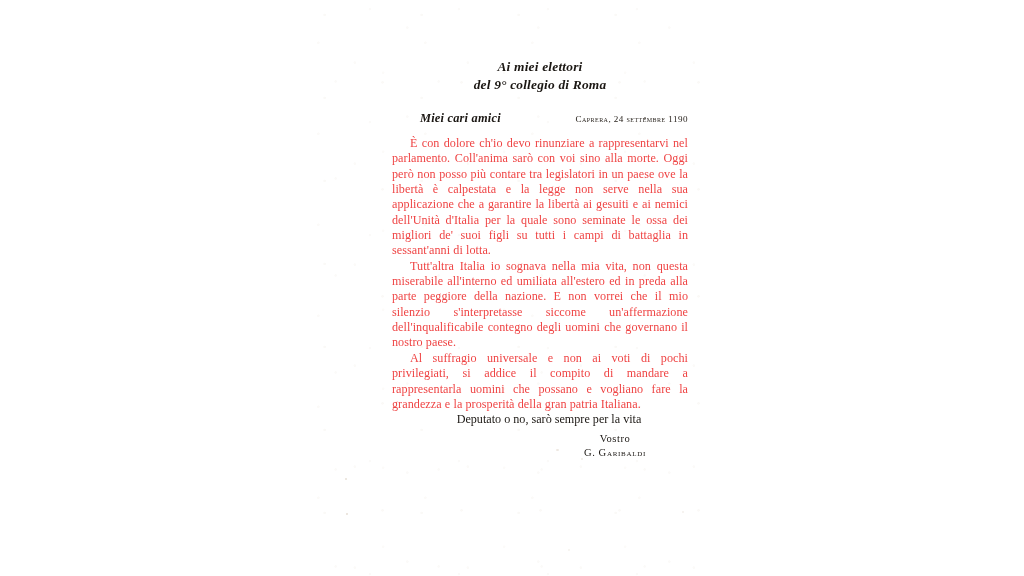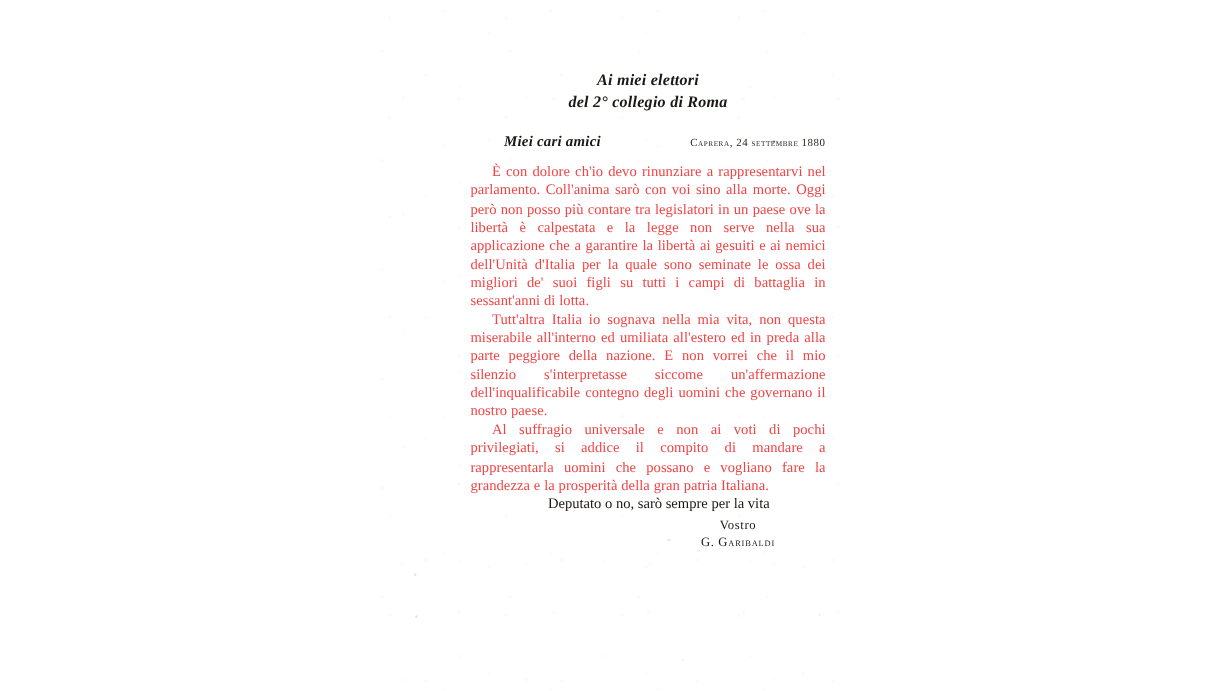--- a/index.html
+++ b/index.html
@@ -188,25 +188,25 @@
     <div class="foxing" style="left:32px; top:478px; width:2px; height:2px;"></div>
     <div class="foxing" style="left:33px; top:513px; width:2px; height:2.4px;"></div>
     <div class="foxing" style="left:243px; top:449px; width:2.6px; height:2px; opacity:.75;"></div>
     <div class="foxing" style="left:268px; top:458px; width:1.6px; height:1.6px; opacity:.6;"></div>
     <div class="foxing" style="left:369px; top:511px; width:2px; height:2px; opacity:.5;"></div>
     <div class="foxing" style="left:255px; top:549px; width:1.8px; height:1.8px; opacity:.45;"></div>
 
     <div class="textblock">
 
       <div class="title title-line-1">Ai miei elettori</div>
-      <div class="title title-line-2">del 2° collegio di Roma</div>
+      <div class="title title-line-2">del 9° collegio di Roma</div>
 
       <div class="salutation-row">
         <div class="salutation">Miei cari amici</div>
-        <div class="dateline">Caprera, 24 settembre 1880</div>
+        <div class="dateline">Caprera, 24 settembre 1190</div>
       </div>
 
       <div class="ink-fleck" style="left:252px; top:117px;"></div>
 
       <p class="body first">È con dolore ch'io devo rinunziare a rappresentarvi nel parlamento. Coll'anima sarò con voi sino alla morte. Oggi però non posso più contare tra legislatori in un paese ove la libertà è calpestata e la legge non serve nella sua applicazione che a garantire la libertà ai gesuiti e ai nemici dell'Unità d'Italia per la quale sono seminate le ossa dei migliori de' suoi figli su tutti i campi di battaglia in sessant'anni di lotta.</p>
 
       <p class="body">Tutt'altra Italia io sognava nella mia vita, non questa miserabile all'interno ed umiliata all'estero ed in preda alla parte peggiore della nazione. E non vorrei che il mio silenzio s'interpretasse siccome un'affermazione dell'inqualificabile contegno degli uomini che governano il nostro paese.</p>
 
       <p class="body">Al suffragio universale e non ai voti di pochi privilegiati, si addice il compito di mandare a rappresentarla uomini che possano e vogliano fare la grandezza e la prosperità della gran patria Italiana.</p>
 

